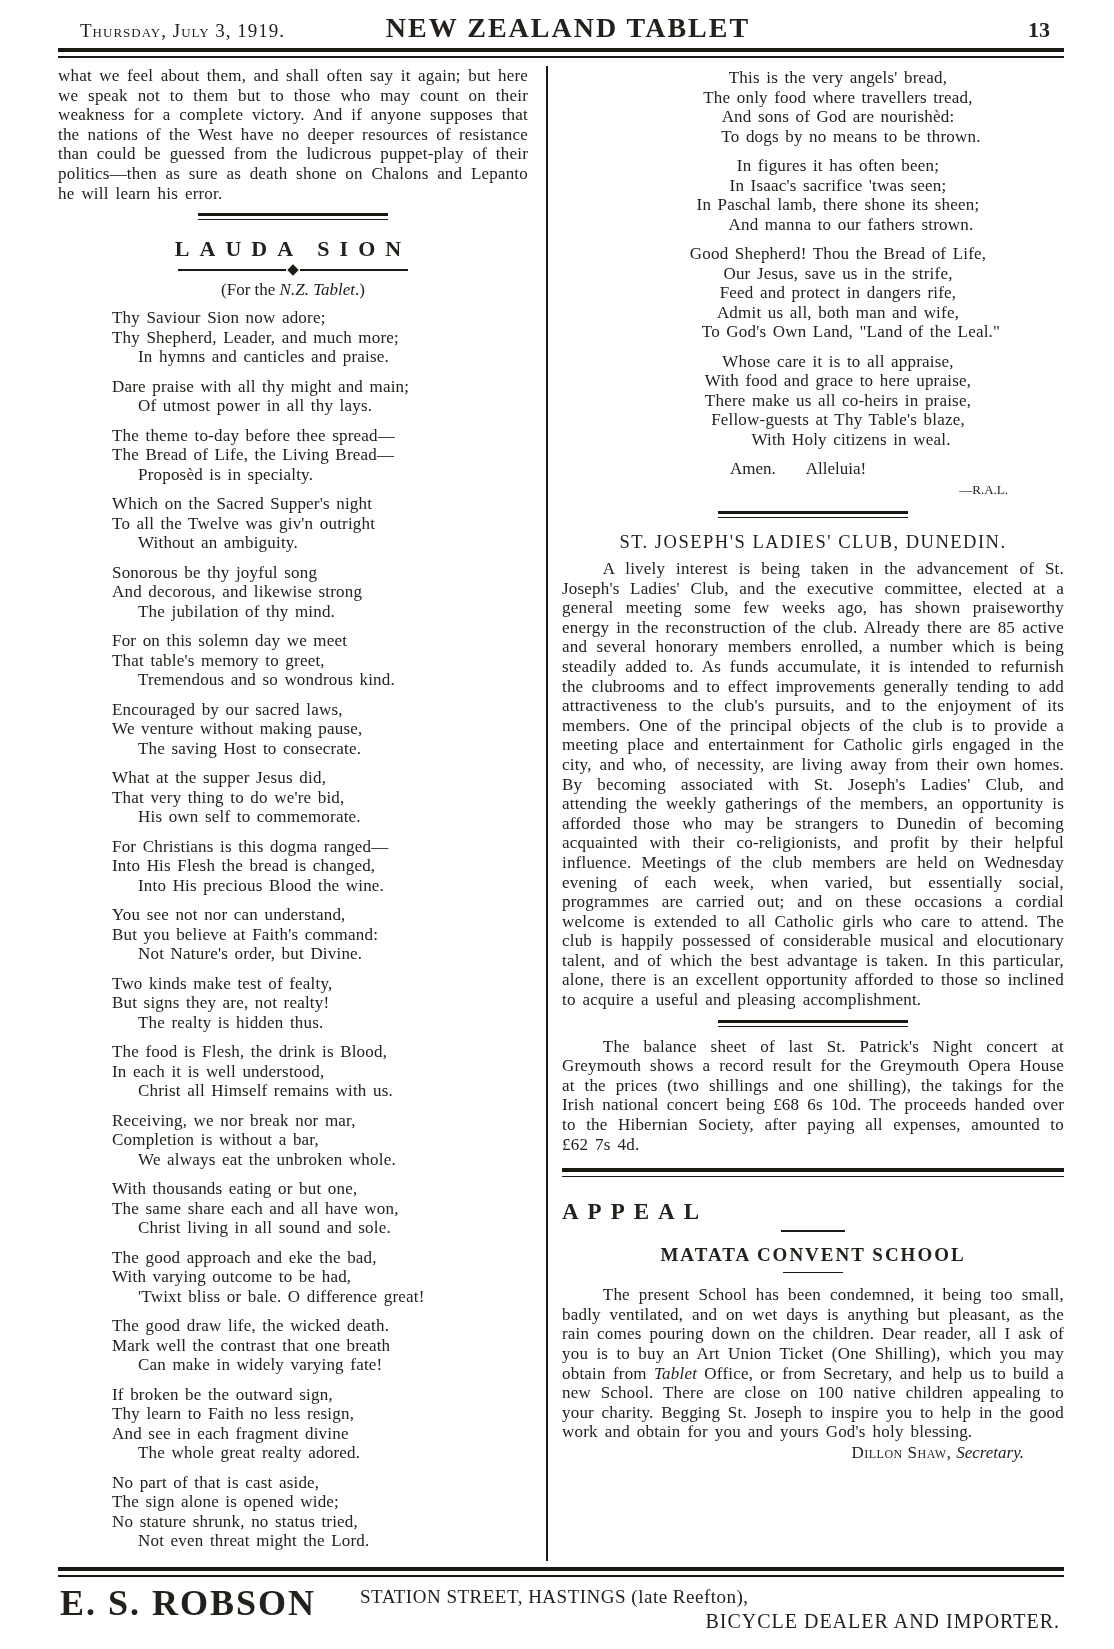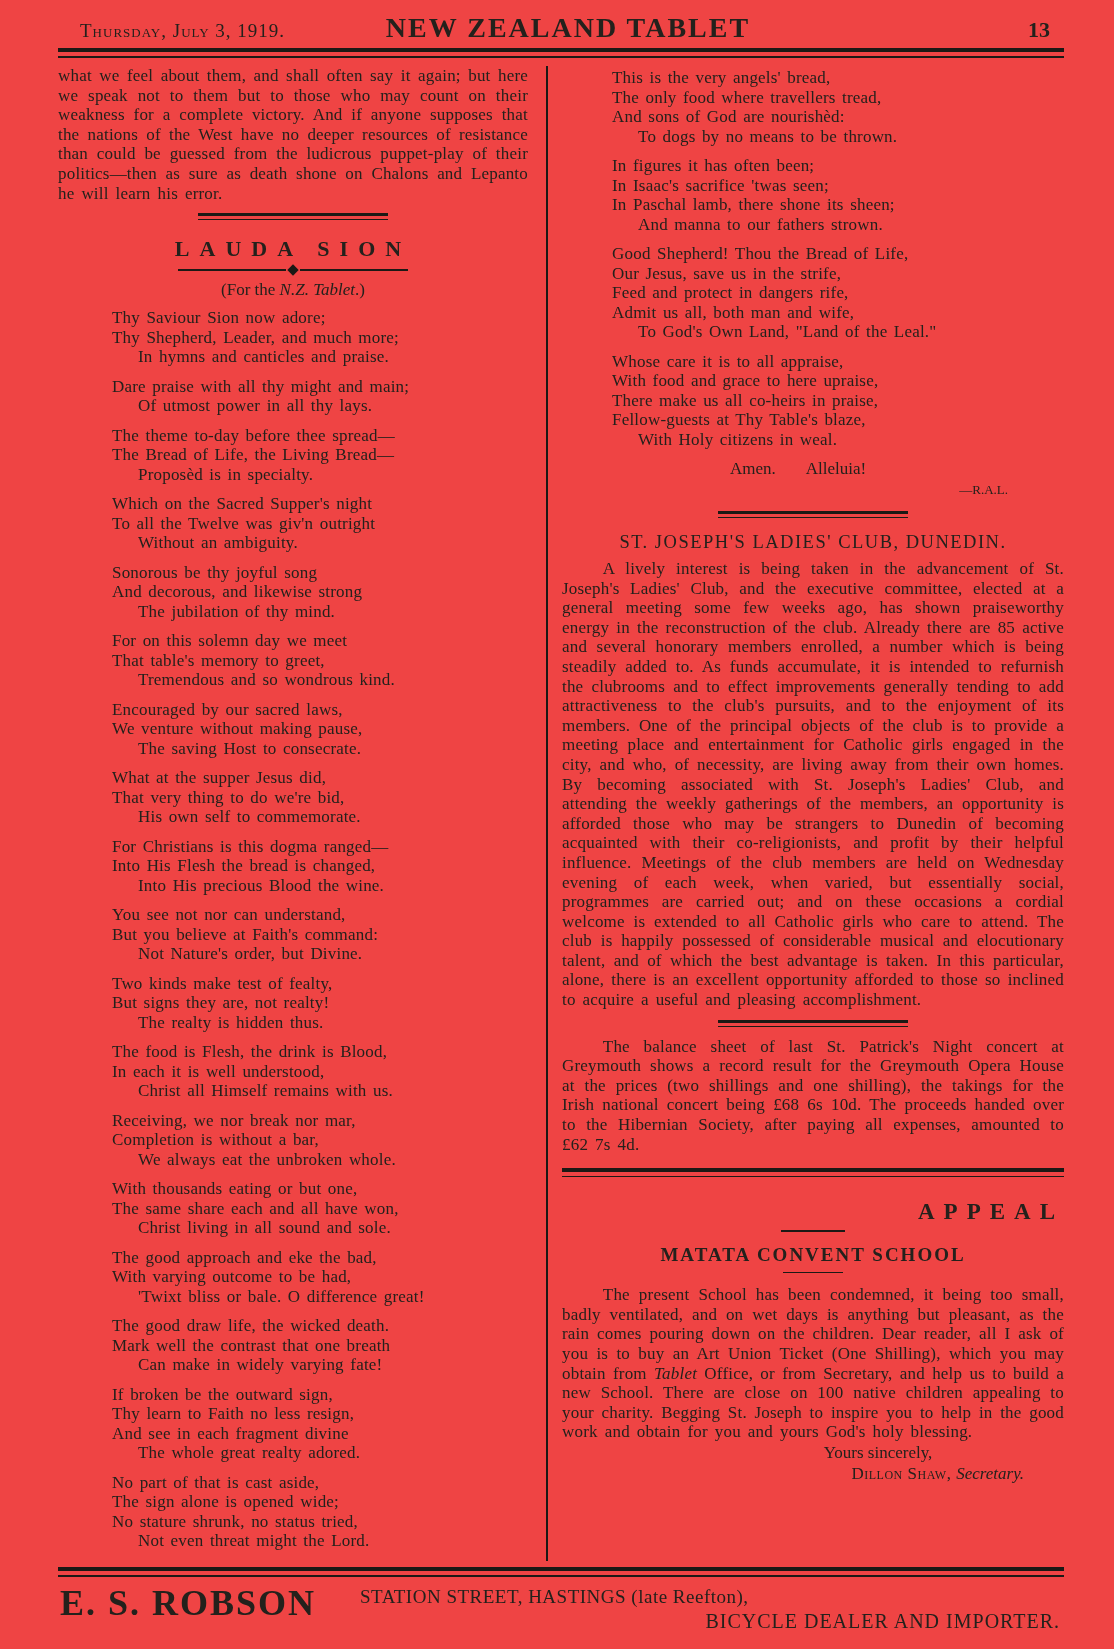--- a/index.html
+++ b/index.html
@@ -1,20 +1,20 @@
 <!DOCTYPE html>
 <html><head>
 <meta charset="utf-8">
 <style>
   html,body{margin:0;padding:0;background:#e8e6e0;}
   .page{
     position:relative;
     width:1114px;height:1649px;
     margin:0 auto;
-    background:#ef4444;
+    background:#ffffff;
     color:#24211c;
     font-family:"Liberation Serif", serif;
     overflow:hidden;
     box-sizing:border-box;
     padding:10px 50px 0 58px;
   }
   
   .masthead{
     display:grid;
     grid-template-columns:1fr auto 1fr;
@@ -42,33 +42,33 @@
   
   .poem-title{
     font-size:22px;font-weight:bold;letter-spacing:10px;
     text-align:center;margin:16px 0 2px;
   }
   .diamond-rule{display:flex;align-items:center;justify-content:center;margin:4px auto 6px;width:230px;}
   .dline{flex:1;height:2px;background:#1c1915;}
   .diamond{width:8px;height:8px;background:#1c1915;transform:rotate(45deg);margin:0 3px;flex:none;}
   .attribution{text-align:center;font-size:17px;margin-bottom:8px;}
   .poem{padding-left:54px;font-size:17px;line-height:19.5px;letter-spacing:.2px;word-spacing:2px;}
-  .col-right .poem{padding-left:50px;padding-top:2px;}
+  .col-right .poem{padding-left:50px;padding-top:2px;text-align:center;}
   .stanza{margin-bottom:10px;}
   .pline.ind{padding-left:26px;}
   .amen-line{padding-left:168px;font-size:17px;line-height:20px;word-spacing:2px;}
   .amen-gap{display:inline-block;width:30px;}
   .ral-line{text-align:right;padding-right:56px;font-size:13px;line-height:22px;}
   
   .article-head{
     text-align:center;font-size:18.5px;letter-spacing:1.5px;
     margin:14px 0 6px;font-weight:normal;
   }
   .appeal-title{
-    text-align:right;font-size:23px;font-weight:bold;letter-spacing:9px;margin:22px 0 0;
+    text-align:left;font-size:23px;font-weight:bold;letter-spacing:9px;margin:22px 0 0;
   }
   .appeal-underline{width:64px;border-top:2px solid #1c1915;margin:5px auto 12px;}
   .appeal-sub{
     text-align:center;font-size:19px;font-weight:bold;letter-spacing:2px;margin:2px 0 0;
   }
   .appeal-sub-underline{width:60px;border-top:1.5px solid #1c1915;margin:6px auto 12px;}
   .closing-line{text-align:center;font-size:17px;line-height:21px;padding-left:130px;}
   .signature-line{text-align:right;padding-right:40px;font-size:17px;line-height:22px;}
   .sc{font-variant:small-caps;letter-spacing:.5px;}
   .it{font-style:italic;}
@@ -246,21 +246,20 @@
       <p class="body-par indent1">The balance sheet of last St. Patrick's Night concert at Greymouth shows a record result for the Greymouth Opera House at the prices (two shillings and one shilling), the takings for the Irish national concert being £68 6s 10d.  The proceeds handed over to the Hibernian Society, after paying all expenses, amounted to £62 7s 4d.</p>
 
       <div class="heavy-rule"></div>
 
       <h3 class="appeal-title">APPEAL</h3>
       <div class="appeal-underline"></div>
       <h4 class="appeal-sub">MATATA CONVENT SCHOOL</h4>
       <div class="appeal-sub-underline"></div>
 
       <p class="body-par indent1"><span>The present School has been condemned, it being too small, badly ventilated, and on wet days is anything but pleasant, as the rain comes pouring down on the children.  Dear reader, all I ask of you is to buy an Art Union Ticket (One Shilling), which you may obtain from </span><span class="it">Tablet</span><span> Office, or from Secretary, and help us to build a new School.  There are close on 100 native children appealing to your charity.  Begging St. Joseph to inspire you to help in the good work and obtain for you and yours God's holy blessing.</span></p>
-      <div class="closing-line">Yours sincerely,</div>
       <div class="signature-line"><span class="sc">Dillon Shaw, </span><span class="it">Secretary.</span></div>
     </section>
   </div>
 
   <div class="ad-sep"></div>
   <footer class="ad">
     <div class="ad-top">
       <div class="ad-name">E. S. ROBSON</div>
       <div class="ad-right">
         <div class="ad-address">STATION STREET, HASTINGS (late Reefton),</div>

